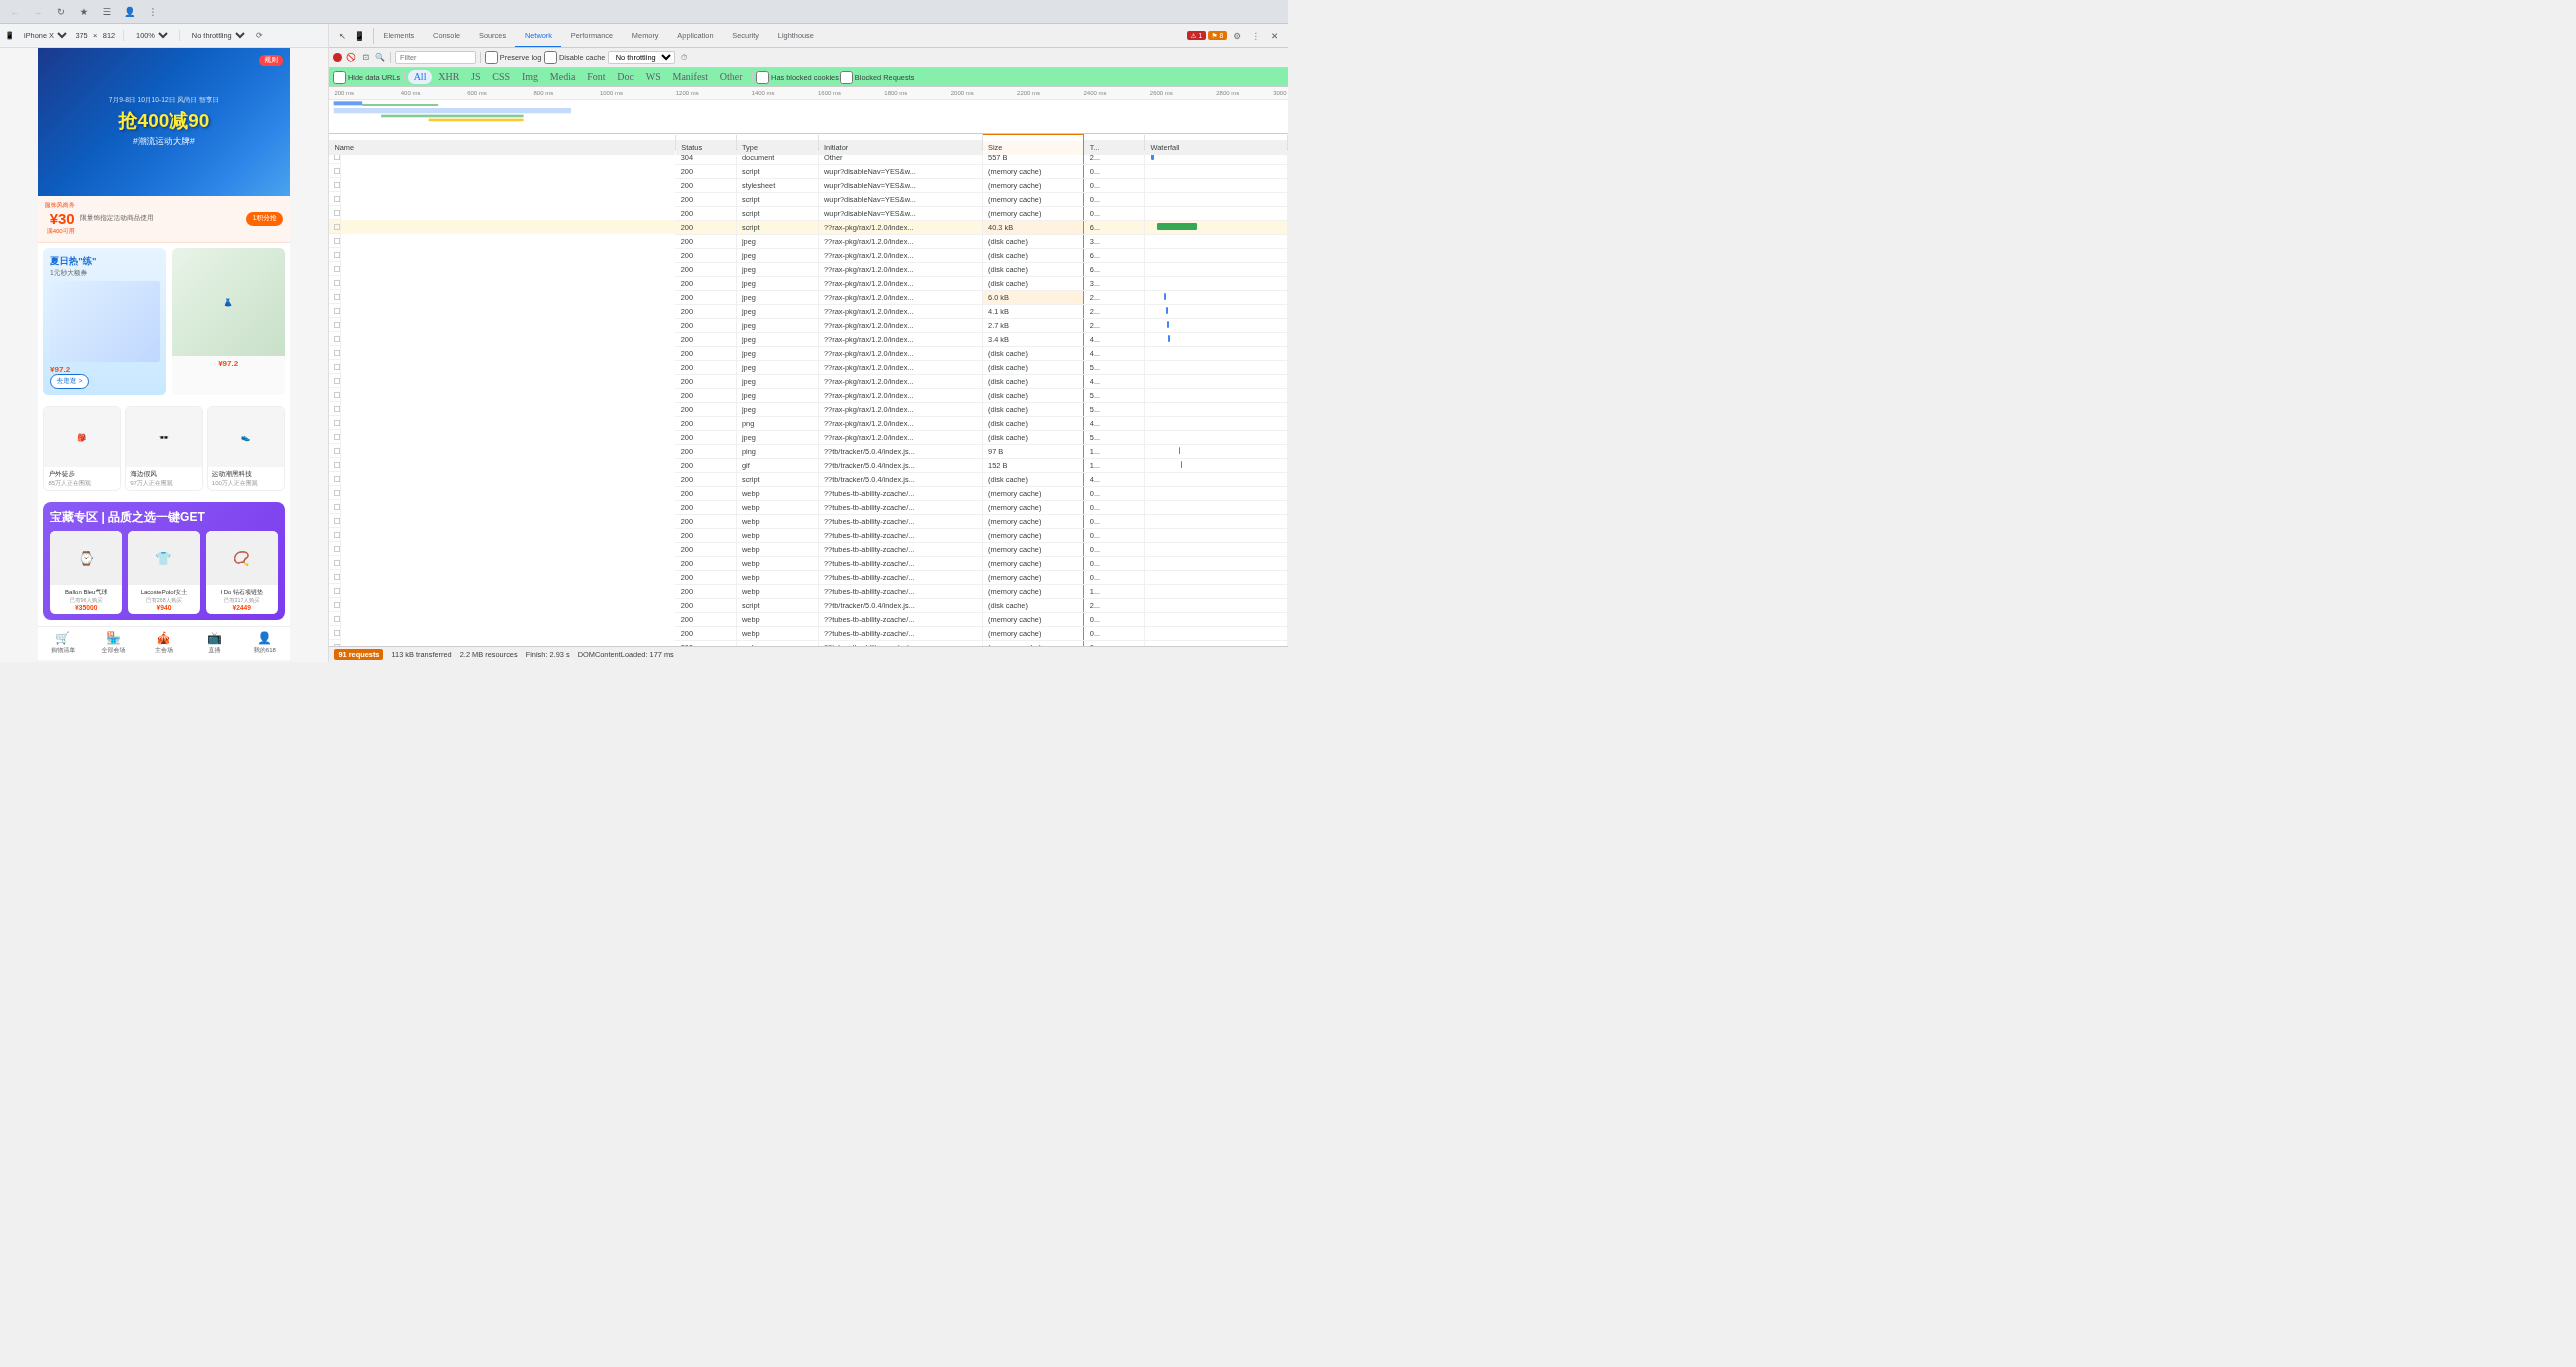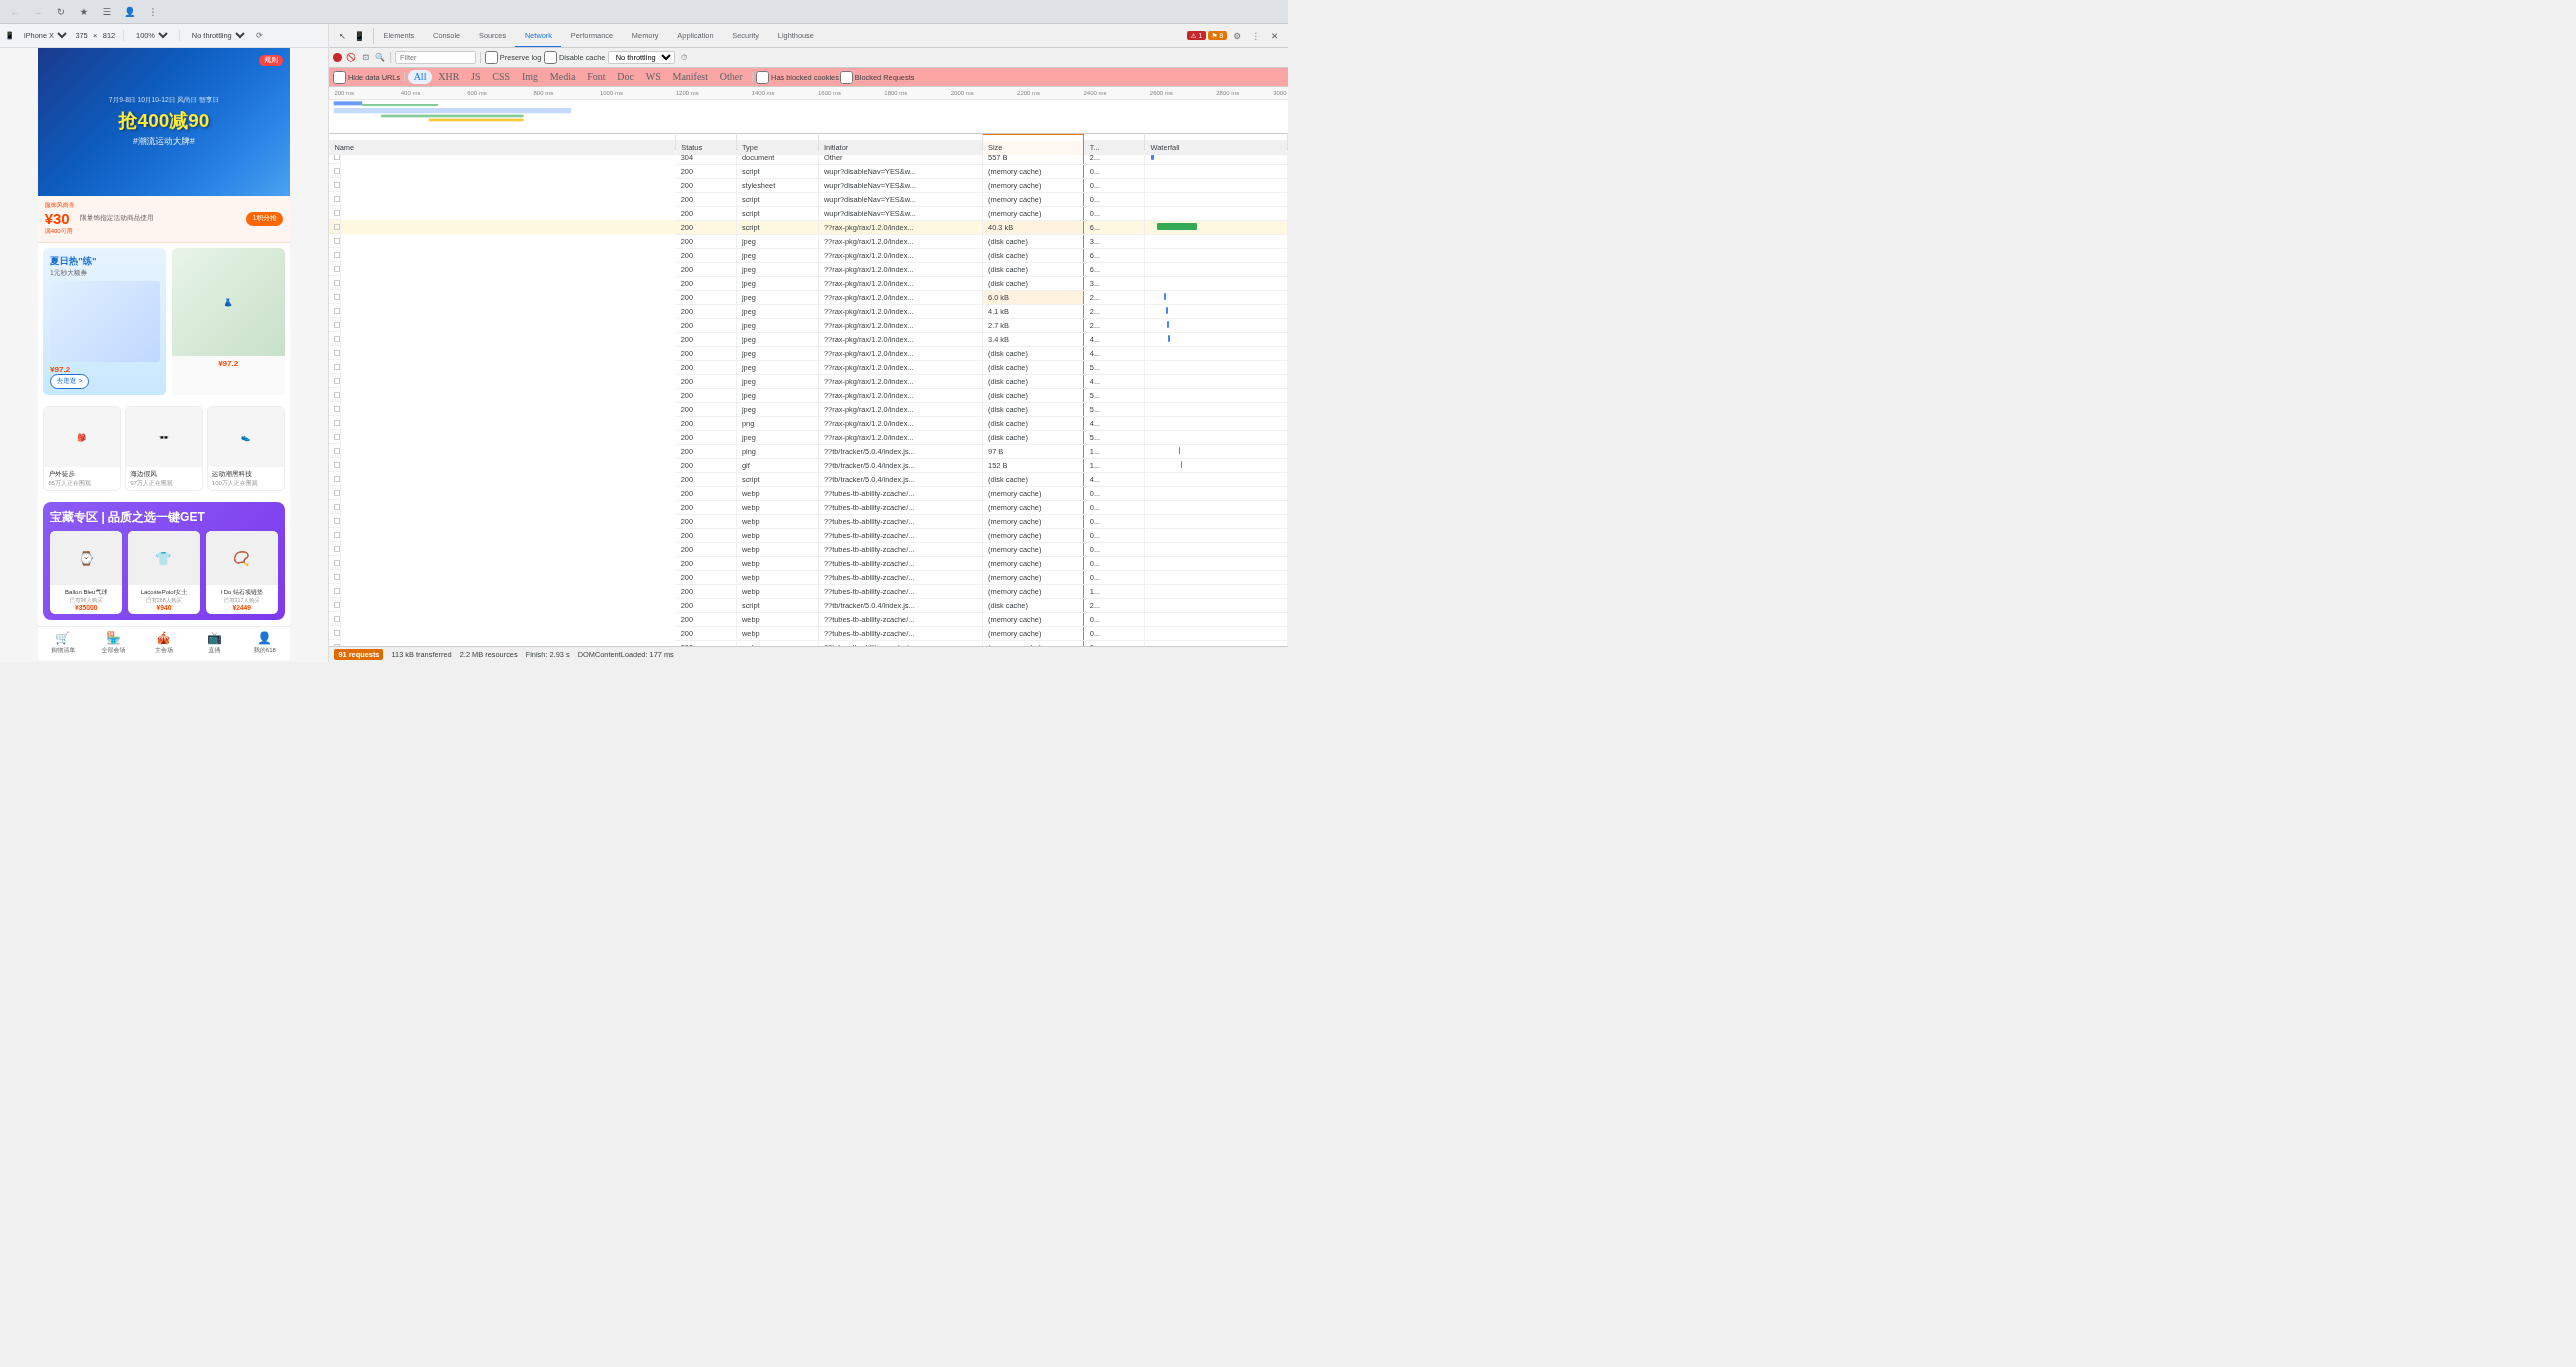--- a/index.html
+++ b/index.html
@@ -89,21 +89,21 @@
     
     .network-toolbar { height: 20px; background: #f0f0f0; border-bottom: 0.7px solid #ccc; display: flex; align-items: center; gap: 2.7px; padding: 0 4px; }
     .record-btn { width: 9.4px; height: 9.4px; border-radius: 50%; background: #c62828; border: none; cursor: pointer; }
     .toolbar-btn-icon { width: 12px; height: 12px; display: flex; align-items: center; justify-content: center; border: none; background: transparent; cursor: pointer; color: #5f6368; font-size: 8px; border-radius: 2px; }
     .toolbar-separator { width: 0.7px; height: 10.8px; background: #ccc; margin: 0 1.3px; }
     .search-input { height: 13.4px; border: 0.7px solid #ccc; border-radius: 2px; padding: 0 4px; font-size: 7.4px; width: 81px; }
     .checkbox-label { display: flex; align-items: center; gap: 2px; font-size: 7.4px; color: #3c4043; cursor: pointer; white-space: nowrap; }
     .throttle-dropdown { height: 13.4px; border: 0.7px solid #ccc; border-radius: 2px; background: white; font-size: 7.4px; padding: 0 2.7px; }
     
     
-    .filter-bar { height: 19px; background: #fca5a5; border-bottom: 0.7px solid #ccc; display: flex; align-items: center; padding: 0 4px; gap: 1px; }
+    .filter-bar { height: 19px; background: #86efac; border-bottom: 0.7px solid #ccc; display: flex; align-items: center; padding: 0 4px; gap: 1px; }
     .filter-btn { height: 13.4px; padding: 0 5.4px; font-size: 10px; border: none; background: transparent; cursor: pointer; color: #5f6368; border-radius: 2px; font-family: Liberation Serif, serif; }
     .filter-btn.active { background: #e8f0fe; color: #1a73e8; border-radius: 6.7px; }
     .filter-separator { width: 0.7px; height: 10.8px; background: #ccc; margin: 0 2.7px; }
     .checkbox-label-small { display: flex; align-items: center; gap: 2px; font-size: 7.4px; color: #3c4043; cursor: pointer; white-space: nowrap; }
     
     
     .timeline-area { height: 47px; background: white; border-bottom: 0.7px solid #ccc; display: flex; flex-direction: column; overflow: hidden; }
     .timeline-ruler { height: 13.4px; background: #f8f8f8; border-bottom: 0.7px solid #e8e8e8; display: flex; align-items: center; padding: 0 5.4px; font-size: 6.7px; color: #666; position: relative; }
     .timeline-marks { display: flex; align-items: center; width: 100%; position: relative; }
     .timeline-mark { font-size: 6px; color: #888; position: absolute; white-space: nowrap; }
@@ -177,21 +177,21 @@
       <div class="mobile-page">
 
         <div class="banner">
           <div style="font-size:6.7px; color:rgba(255,255,255,0.8); margin-bottom:2.7px;">7月9-8日 10月10-12日 风尚日 智享日</div>
           <div class="banner-title">抢400减90</div>
           <div style="font-size:8.7px; color:rgba(255,255,255,0.9); margin-top:2.7px;">#潮流运动大牌#</div>
           <div class="banner-badge">规则</div>
         </div>
 
         <div class="coupon-section">
-          <div style="display:flex; flex-direction:column; align-items:flex-start;">
+          <div style="display:flex; flex-direction:column; align-items:flex-end;">
             <span style="font-size:6px; color:#ff4400;">服饰风尚券</span>
             <span class="coupon-amount">¥30</span>
             <span style="font-size:6px; color:#ff4400;">满400可用</span>
           </div>
           <div class="coupon-info">
             <div style="font-size:6.7px; color:#666;">限量饰指定活动商品使用</div>
           </div>
           <button class="coupon-btn">1积分抢</button>
         </div>
 

